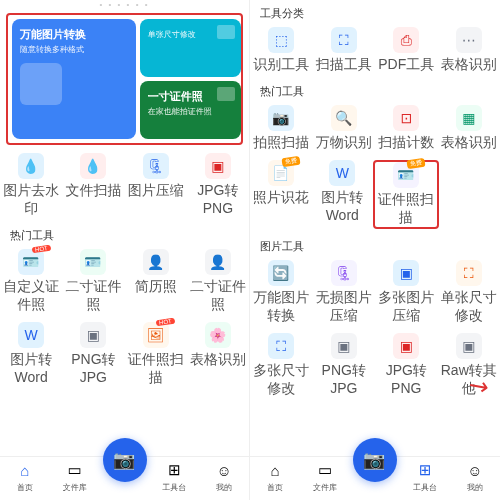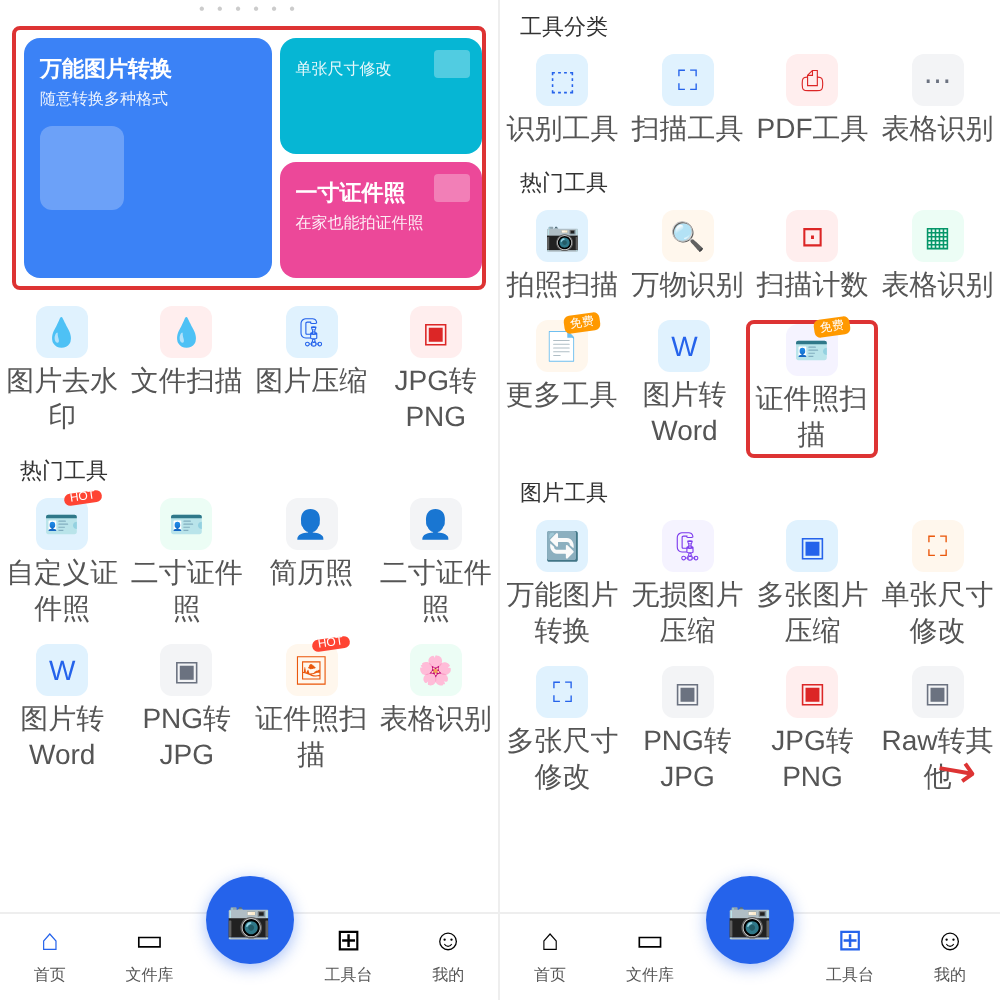--- a/index.html
+++ b/index.html
@@ -8,21 +8,21 @@
 .panel-left{border-right:1px solid #eee}
 .banner{margin:6px;height:66px;background:linear-gradient(135deg,#2563eb,#1e40af);border-radius:8px;color:#fff;text-align:center;padding:8px;position:relative}
 .banner-title{font-size:14px;font-weight:bold}
 .banner-sub{font-size:9px;opacity:.9;margin-top:2px}
 .banner-btn{display:inline-block;background:rgba(255,255,255,.25);padding:2px 12px;border-radius:10px;font-size:9px;margin-top:4px}
 .dots{font-size:8px;color:#ccc;text-align:center;letter-spacing:2px}
 .hero{margin:4px 6px;border:2px solid #d33;border-radius:4px;padding:4px;display:grid;grid-template-columns:55% 45%;grid-template-rows:1fr 1fr;gap:4px;height:132px}
 .card{border-radius:8px;padding:8px;color:#fff;position:relative}
 .card-blue{background:#3b82f6;grid-row:1/3}
 .card-teal{background:#06b6d4}
-.card-cyan{background:#ec4899}
+.card-cyan{background:#15803d}
 .card-title{font-size:11px;font-weight:bold}
 .card-sub{font-size:8px;opacity:.9;margin-top:2px}
 .card-ico{position:absolute;right:6px;top:6px;width:18px;height:14px;background:rgba(255,255,255,.3);border-radius:2px}
 .big-ico{width:42px;height:42px;background:rgba(255,255,255,.25);border-radius:6px;margin-top:8px}
 .row{display:flex;padding:4px 0}
 .item{flex:1;text-align:center;position:relative}
 .ico{width:26px;height:26px;margin:0 auto 3px;border-radius:6px;display:flex;align-items:center;justify-content:center;font-size:14px}
 .lbl{font-size:14px;color:#555}
 .section{padding:6px 10px 2px;font-size:11px;font-weight:normal;color:#333}
 .badge{position:absolute;top:-3px;right:12px;background:#f43;color:#fff;font-size:6px;padding:0 3px;border-radius:3px;transform:rotate(-8deg)}
@@ -180,21 +180,21 @@
       </div>
   <div class="item">
         <div class="ico i-green">▦</div>
         <div class="lbl">表格识别</div>
       </div>
  </div>
  <div class="row">
   <div class="item">
         <div class="badge badge-o">免费</div>
         <div class="ico i-orange">📄</div>
-        <div class="lbl">更多工具</div>
+        <div class="lbl">照片识花</div>
       </div>
   <div class="item">
         <div class="ico i-blue">W</div>
         <div class="lbl">图片转Word</div>
       </div>
   <div class="item highlight">
         <div class="badge badge-o">免费</div>
         <div class="ico i-purple">🪪</div>
         <div class="lbl">证件照扫描</div>
       </div>

